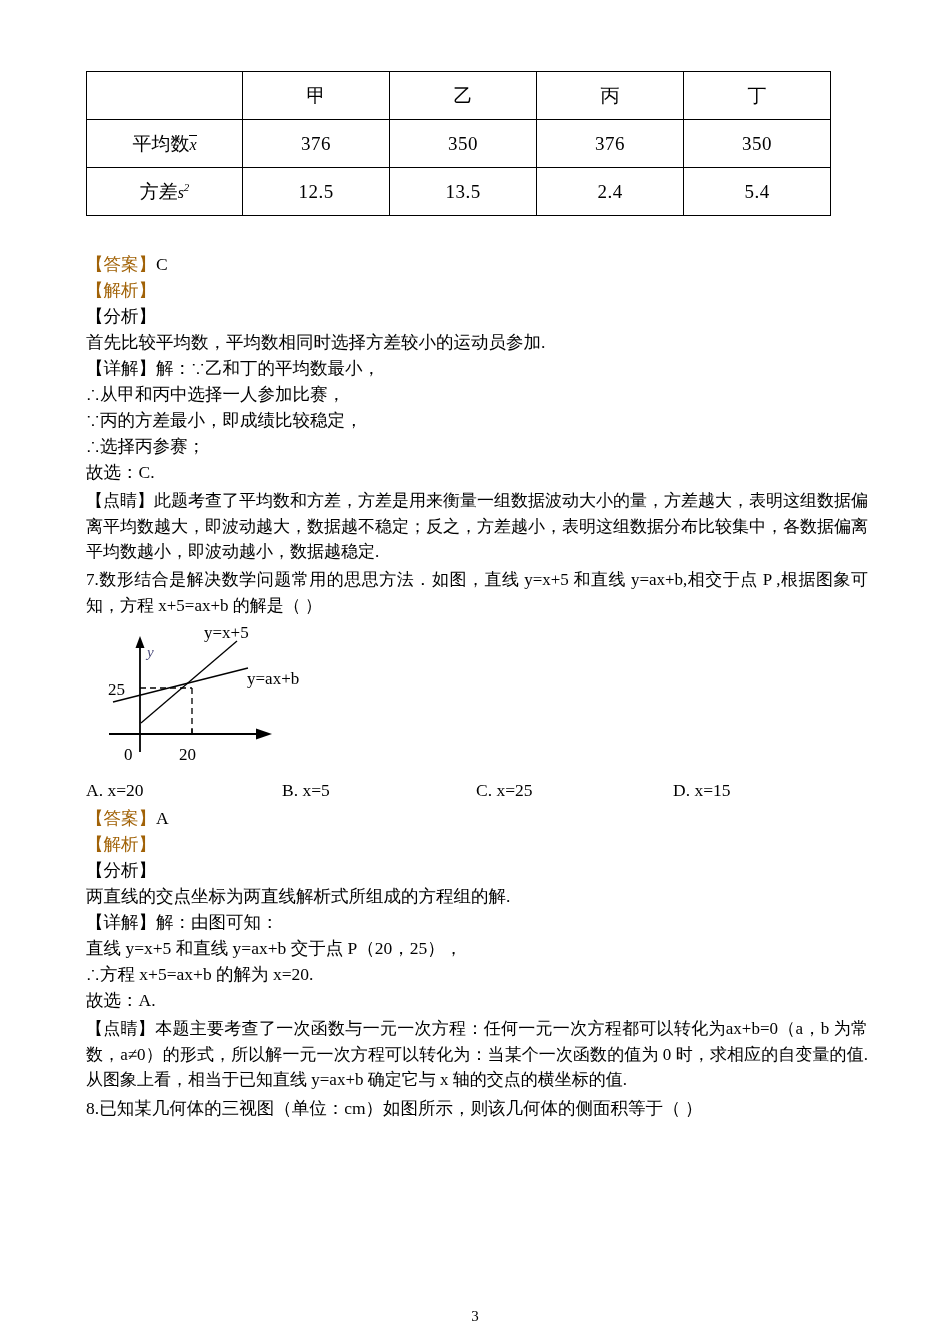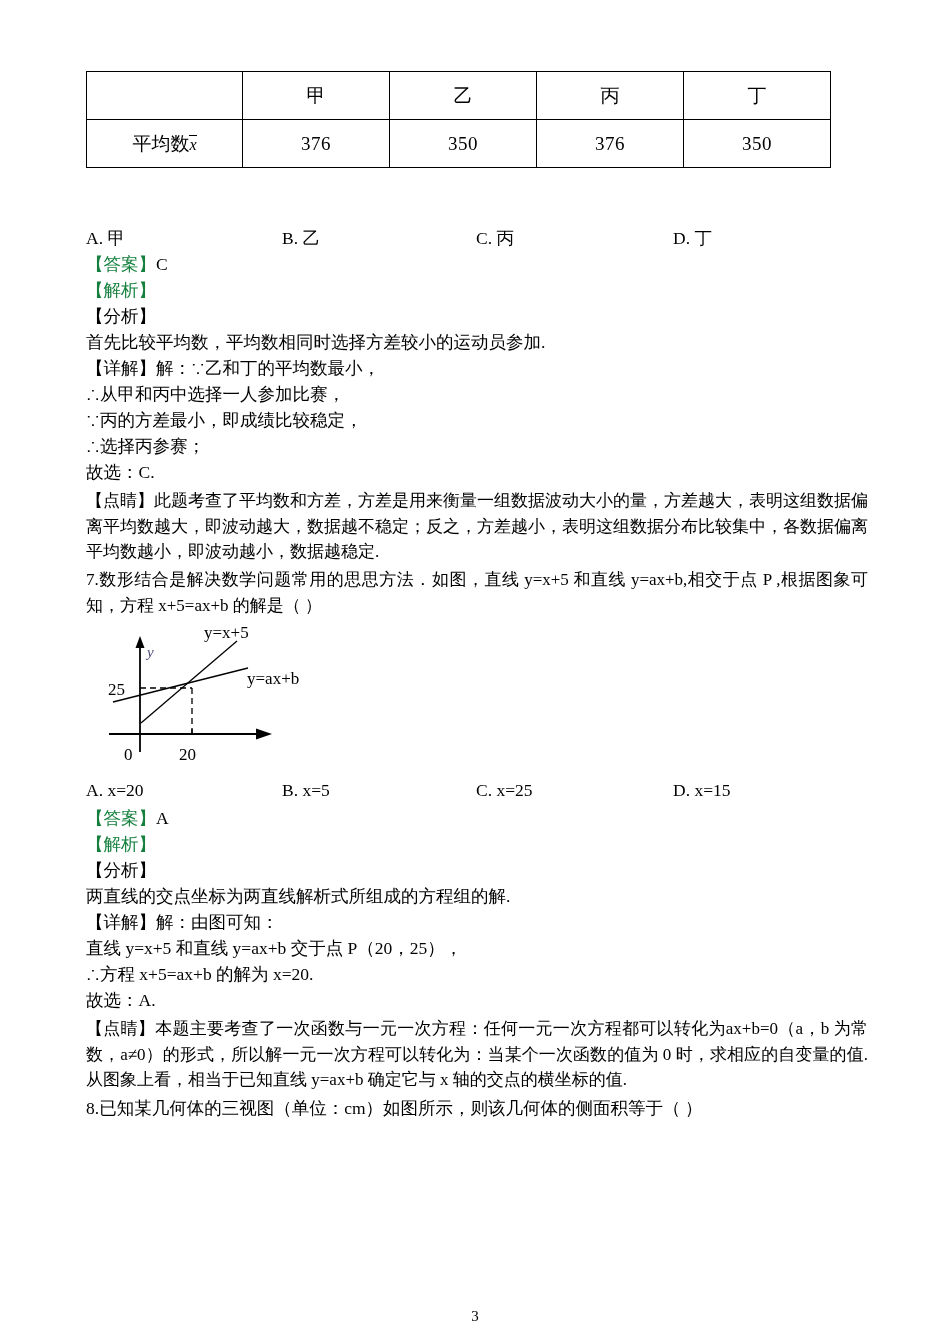--- a/index.html
+++ b/index.html
@@ -78,21 +78,21 @@
   .para {
     position: absolute;
     left: 86px;
     width: 782px;
     font-size: 17px;
     line-height: 25.5px;
     text-align: justify;
     text-justify: inter-ideograph;
     font-family: "Liberation Serif", "DejaVu Serif", serif;
   }
-  .blue { color: #15803d; }
+  .blue { color: #a16207; }
 
   
   .opt-row {
     position: absolute;
     left: 86px;
     width: 760px;
     font-size: 17.5px;
     height: 22px;
   }
   .opt {
@@ -140,29 +140,30 @@
       <td class="col-data hdr-cell">丙</td>
       <td class="col-data hdr-cell">丁</td>
     </tr>
     <tr>
       <td class="col-label rowlabel"><span>平均数</span><span class="sym ovl">x</span></td>
       <td class="col-data numcell">376</td>
       <td class="col-data numcell">350</td>
       <td class="col-data numcell">376</td>
       <td class="col-data numcell">350</td>
     </tr>
+    <tr>
+      <td class="col-label rowlabel"><span>方差</span><span class="sym">s</span><span class="sup">2</span></td>
+      <td class="col-data numcell">12.5</td>
+      <td class="col-data numcell">13.5</td>
+      <td class="col-data numcell">2.4</td>
+      <td class="col-data numcell">5.4</td>
+    </tr>
   </tbody>
     </table>
 
-  <div class="opt-row" style="top:226px;">
-    <span class="opt a">A. 甲</span>
-    <span class="opt b">B. 乙</span>
-    <span class="opt c">C. 丙</span>
-    <span class="opt d">D. 丁</span>
-  </div>
 
   <div class="line" style="top:254px;"><span class="blue">【答案】</span><span>C</span></div>
 
   <div class="line blue" style="top:280px;">【解析】</div>
 
   <div class="line" style="top:306px;">【分析】</div>
 
   <div class="line" style="top:332px;">首先比较平均数，平均数相同时选择方差较小的运动员参加.</div>
 
   <div class="line" style="top:358px;">【详解】解：∵乙和丁的平均数最小，</div>

